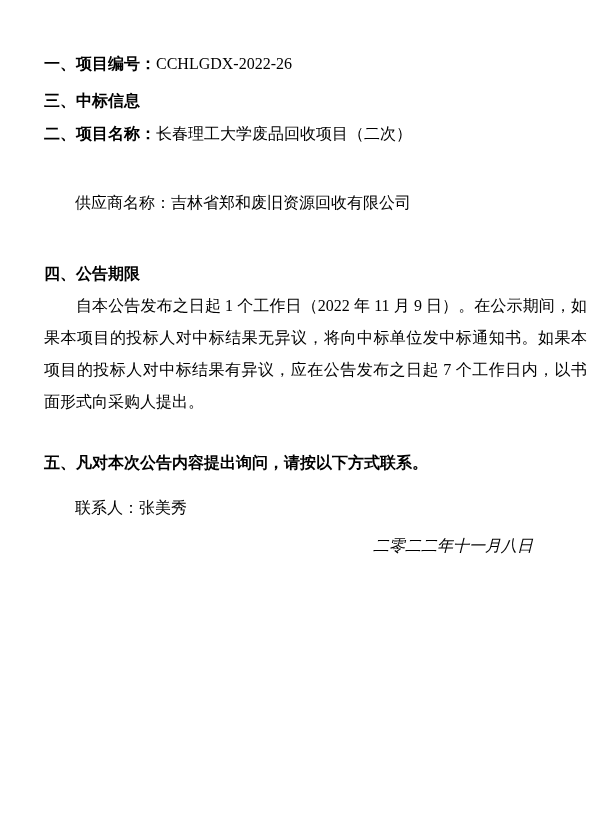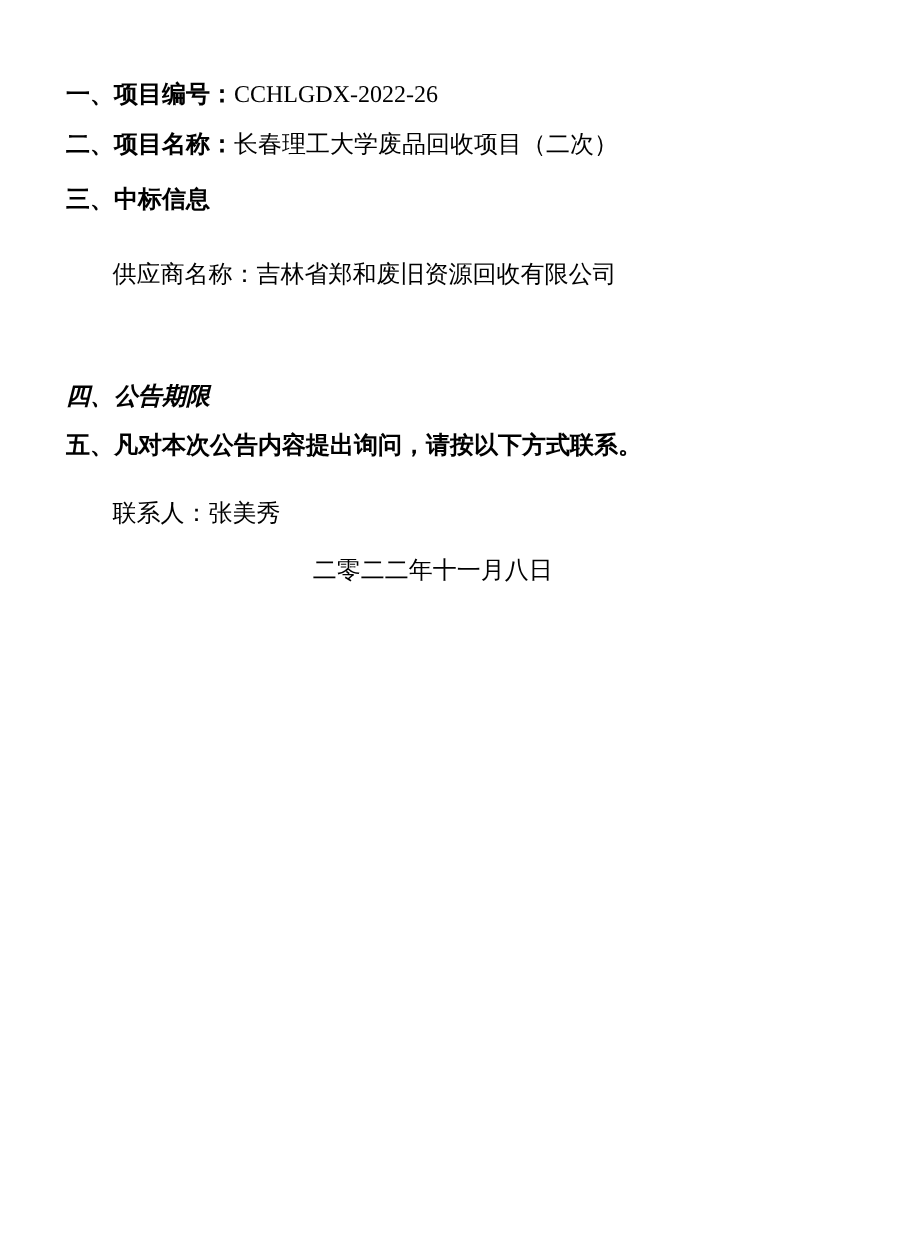--- a/index.html
+++ b/index.html
@@ -23,68 +23,70 @@
   .line {
     margin: 0;
     padding: 0;
     white-space: nowrap;
   }
   .bold {
     font-weight: bold;
   }
   .heading {
     font-weight: bold;
+    margin-top: 28px;
   }
   .sec3 {
     margin-top: 4px;
   }
   .detail-block {
-    margin-top: 17px;
+    margin-top: 36px;
   }
   .indent2 {
     padding-left: 31px;
   }
   .sec4 {
-    margin-top: 48px;
-    font-style: italic;
+    margin-top: 38px;
   }
   .para {
     margin: 0;
     line-height: 32px;
     text-align: justify;
     text-indent: 2em;
     white-space: normal;
   }
   .contact-line {
     line-height: 33px;
     margin-top: 12px;
   }
   .date-line {
     margin-top: 5px;
-    text-align: center;
+    text-align: right;
     padding-right: 54px;
+    font-style: italic;
   }
 </style>
 </head>
 <body>
 
 <div class="page">
 
   <p class="line"><span class="bold">一、项目编号：</span><span>CCHLGDX-2022-26</span></p>
 
+  <p class="line heading sec3">三、中标信息</p>
+
   <p class="line"><span class="bold">二、项目名称：</span><span>长春理工大学废品回收项目（二次）</span></p>
-
-  <p class="line heading sec3">三、中标信息</p>
 
   <div class="detail-block">
     <p class="line indent2">供应商名称：吉林省郑和废旧资源回收有限公司</p>
   </div>
 
   <p class="line heading sec4">四、公告期限</p>
 
+  <p class="para">自本公告发布之日起 1 个工作日（2022 年 11 月 9 日）。在公示期间，如果本项目的投标人对中标结果无异议，将向中标单位发中标通知书。如果本项目的投标人对中标结果有异议，应在公告发布之日起 7 个工作日内，以书面形式向采购人提出。</p>
 
   <p class="line heading">五、凡对本次公告内容提出询问，请按以下方式联系。</p>
 
   <p class="line indent2 contact-line">联系人：张美秀</p>
 
 
   <p class="line date-line">二零二二年十一月八日</p>
 
 </div>
 

